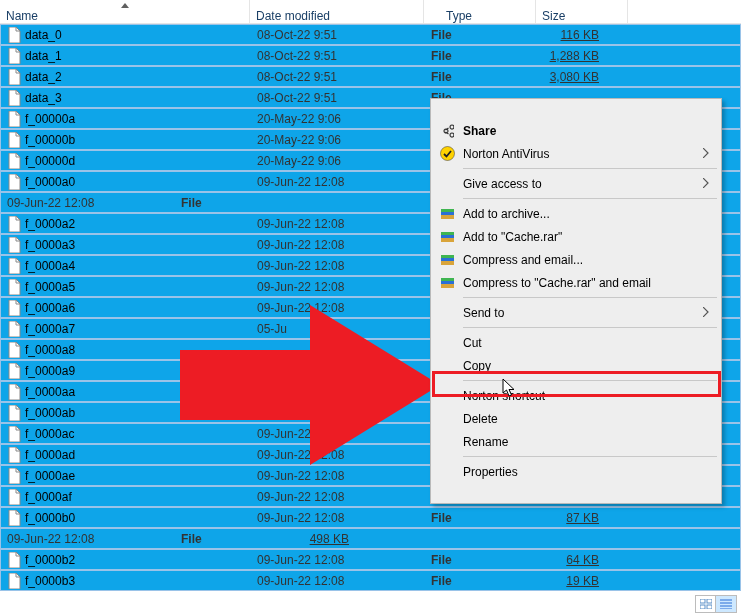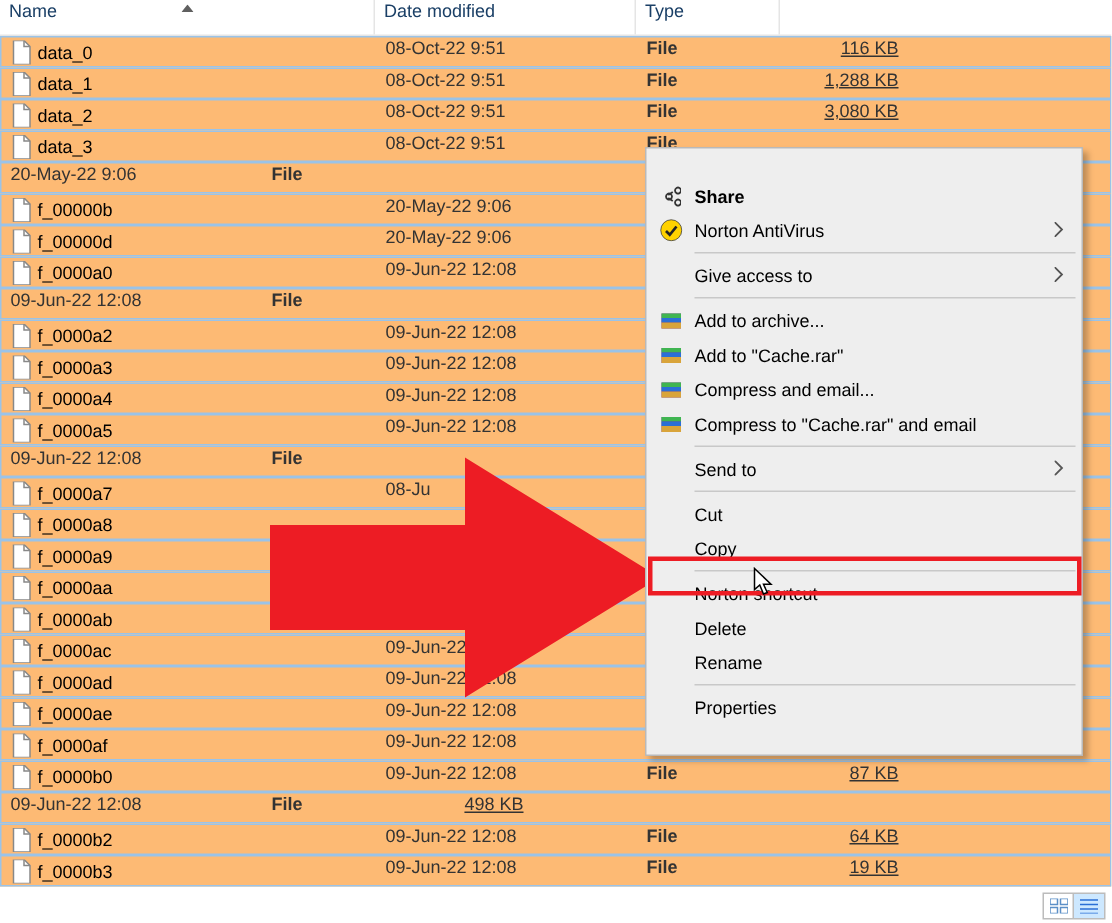--- a/index.html
+++ b/index.html
@@ -15,44 +15,45 @@
   }
   .header-row {
     display: flex;
     height: 24px;
     border-bottom: 1px solid #e5e5e5;
     background: #fff;
     align-items: stretch;
   }
   .header-cell {
     display: flex;
-    align-items: flex-start;
+    align-items: flex-end;
     padding: 0 6px;
     color: #1a3f66;
     border-right: 1px solid #e5e5e5;
     position: relative;
     font-size: 12px;
   }
   .col-name { width: 250px; flex-shrink: 0; }
   .col-date { width: 174px; flex-shrink: 0; }
-  .col-type { width: 96px; flex-shrink: 0; }
+  .col-type { width: 96px; flex-shrink: 0; margin-left: 16px; }
   .col-size { width: 92px; flex-shrink: 0; }
   .sort-arrow {
     position: absolute;
     left: 50%;
     top: 1px;
     transform: translateX(-50%);
     font-size: 8px;
     color: #606060;
   }
   .file-rows { }
   .file-row {
     display: flex;
     height: 21px;
-    background: #fdba74;
+    align-items: center;
+    background: #0ea5e9;
     border: 1px solid #9ac3e8;
     margin-bottom: 0px;
   }
   .file-row + .file-row { margin-top: 0px; }
   .cell { padding: 0 6px; overflow: hidden; white-space: nowrap; }
   .cell-name { width: 250px; display: flex; align-items: center; gap: 4px; }
   .cell-date { width: 174px; color: #333; }
   .cell-type { width: 96px; color: #333; font-weight: bold; }
   .cell-size { width: 92px; text-align: right; color: #333; padding-right: 14px; text-decoration: underline; }
   .file-icon {
@@ -148,20 +149,23 @@
           <path d="M0 5 L4 0 L8 5 Z" fill="#606060"></path>
         </svg>
     </span>
   </div>
   <div class="header-cell col-date">
     <span>Date modified</span>
   </div>
   <div class="header-cell col-type">
     <span>Type</span>
   </div>
+  <div class="header-cell col-size">
+    <span>Size</span>
+  </div>
 </div>
 
 <div class="file-rows" id="file-rows">
     <div class="file-row">
       <div class="cell cell-name">
         <span class="file-icon">
           <svg width="14" height="16" viewBox="0 0 14 16">
             <path d="M2 0 L9 0 L13 4 L13 16 L2 16 Z" fill="#fff" stroke="#888" stroke-width="1"></path>
             <path d="M9 0 L9 4 L13 4" fill="none" stroke="#888" stroke-width="1"></path>
           </svg>
@@ -208,20 +212,29 @@
             <path d="M9 0 L9 4 L13 4" fill="none" stroke="#888" stroke-width="1"></path>
           </svg>
         </span>
         <span>data_3</span>
       </div>
       <div class="cell cell-date">08-Oct-22 9:51</div>
       <div class="cell cell-type">File</div>
       <div class="cell cell-size"></div>
     </div>
     <div class="file-row">
+      <div class="cell cell-name">
+        <span class="file-icon">
+          <svg width="14" height="16" viewBox="0 0 14 16">
+            <path d="M2 0 L9 0 L13 4 L13 16 L2 16 Z" fill="#fff" stroke="#888" stroke-width="1"></path>
+            <path d="M9 0 L9 4 L13 4" fill="none" stroke="#888" stroke-width="1"></path>
+          </svg>
+        </span>
+        <span>f_00000a</span>
+      </div>
       <div class="cell cell-date">20-May-22 9:06</div>
       <div class="cell cell-type">File</div>
       <div class="cell cell-size"></div>
     </div>
     <div class="file-row">
       <div class="cell cell-name">
         <span class="file-icon">
           <svg width="14" height="16" viewBox="0 0 14 16">
             <path d="M2 0 L9 0 L13 4 L13 16 L2 16 Z" fill="#fff" stroke="#888" stroke-width="1"></path>
             <path d="M9 0 L9 4 L13 4" fill="none" stroke="#888" stroke-width="1"></path>
@@ -316,35 +329,44 @@
             <path d="M9 0 L9 4 L13 4" fill="none" stroke="#888" stroke-width="1"></path>
           </svg>
         </span>
         <span>f_0000a5</span>
       </div>
       <div class="cell cell-date">09-Jun-22 12:08</div>
       <div class="cell cell-type">File</div>
       <div class="cell cell-size"></div>
     </div>
     <div class="file-row">
+      <div class="cell cell-name">
+        <span class="file-icon">
+          <svg width="14" height="16" viewBox="0 0 14 16">
+            <path d="M2 0 L9 0 L13 4 L13 16 L2 16 Z" fill="#fff" stroke="#888" stroke-width="1"></path>
+            <path d="M9 0 L9 4 L13 4" fill="none" stroke="#888" stroke-width="1"></path>
+          </svg>
+        </span>
+        <span>f_0000a6</span>
+      </div>
       <div class="cell cell-date">09-Jun-22 12:08</div>
       <div class="cell cell-type">File</div>
       <div class="cell cell-size"></div>
     </div>
     <div class="file-row">
       <div class="cell cell-name">
         <span class="file-icon">
           <svg width="14" height="16" viewBox="0 0 14 16">
             <path d="M2 0 L9 0 L13 4 L13 16 L2 16 Z" fill="#fff" stroke="#888" stroke-width="1"></path>
             <path d="M9 0 L9 4 L13 4" fill="none" stroke="#888" stroke-width="1"></path>
           </svg>
         </span>
         <span>f_0000a7</span>
       </div>
-      <div class="cell cell-date">08-Ju</div>
+      <div class="cell cell-date">05-Ju</div>
       <div class="cell cell-type">File</div>
       <div class="cell cell-size"></div>
     </div>
     <div class="file-row">
       <div class="cell cell-name">
         <span class="file-icon">
           <svg width="14" height="16" viewBox="0 0 14 16">
             <path d="M2 0 L9 0 L13 4 L13 16 L2 16 Z" fill="#fff" stroke="#888" stroke-width="1"></path>
             <path d="M9 0 L9 4 L13 4" fill="none" stroke="#888" stroke-width="1"></path>
           </svg>

